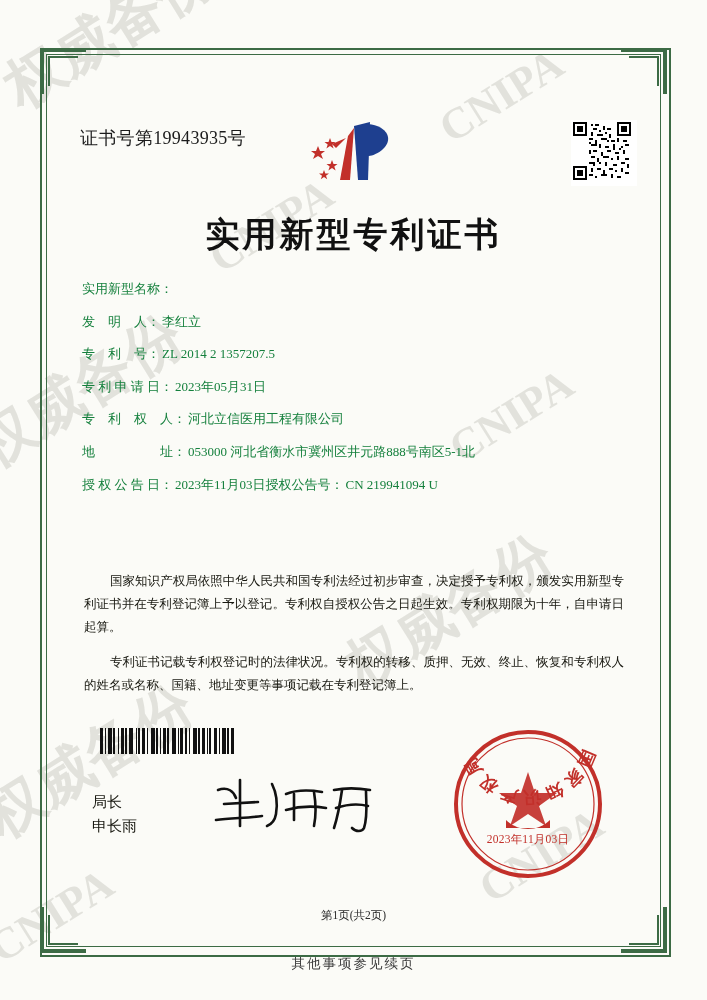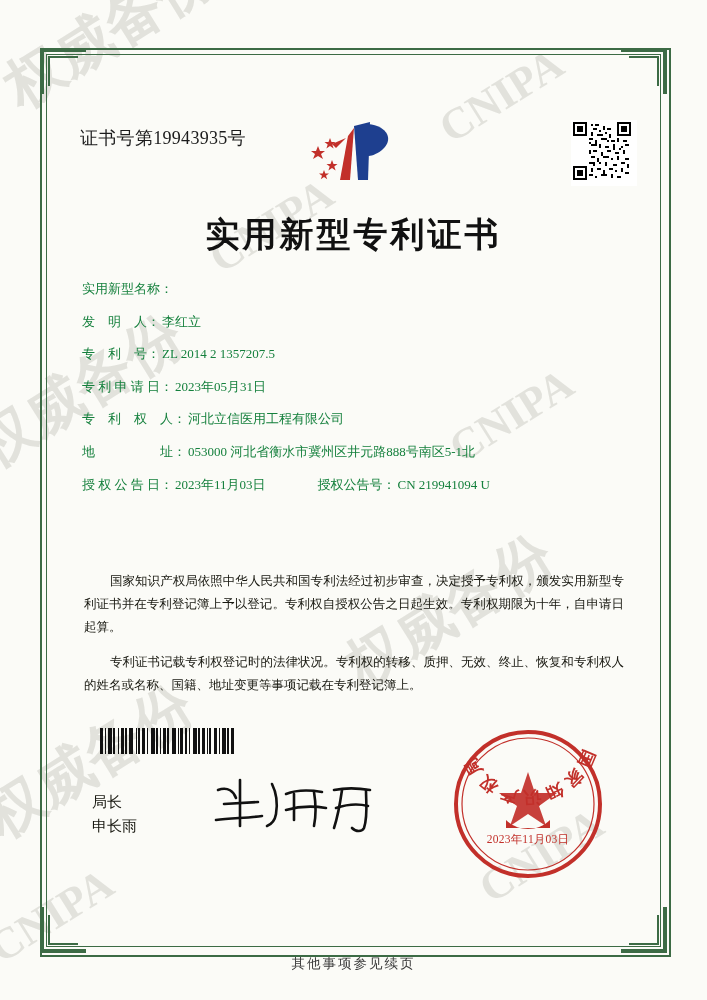--- a/index.html
+++ b/index.html
@@ -123,21 +123,20 @@
   .label {
     flex: 0 0 auto;
     white-space: pre;
     font-size: 13px;
   }
   .value {
     margin-left: 2px;
     font-size: 13px;
   }
   .row-two .sec {
-    margin-left: 52px;
     display: flex;
     align-items: flex-start;
   }
 
   
   .paras {
     position: absolute;
     left: 84px; top: 570px;
     width: 540px;
     font-size: 12.5px;
@@ -502,16 +501,17 @@
           <textPath href="#sealArc" startOffset="8%">国 家 知 识 产 权 局</textPath>
         </text>
         <g transform="translate(76,70)">
           <polygon points="0,-26 7,-5 29,-5 11,8 18,28 0,16 -18,28 -11,8 -29,-5 -7,-5" fill="#c2302a" opacity="0.92"></polygon>
           <path d="M-22 22 C-10 34 10 34 22 22 L22 30 L-22 30 Z" fill="#c2302a"></path>
         </g>
       </svg>
       <div class="seal-date">2023年11月03日</div>
     </div>
 
+    <div class="page-num">第1页(共2页)</div>
   </div>
 
   <div class="footer-note">其他事项参见续页</div>
 </div>
 
 </body></html>

